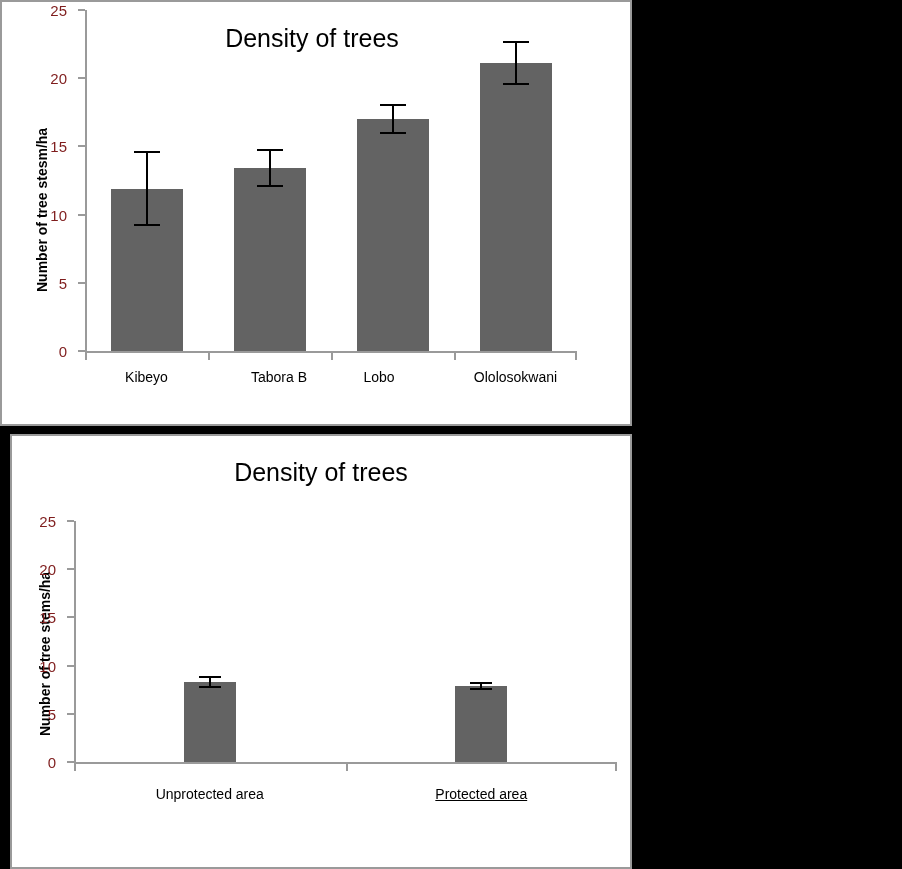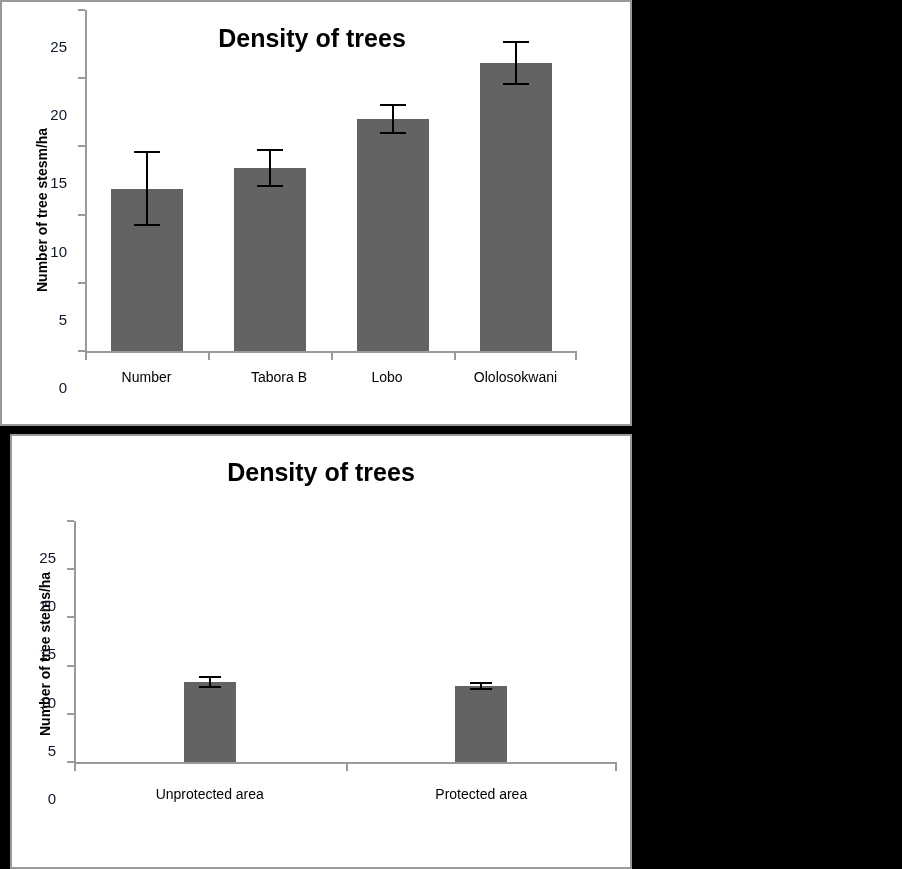--- a/index.html
+++ b/index.html
@@ -36,21 +36,21 @@
   }
   #panel-bottom {
     left: 10px;
     top: 434px;
     width: 622px;
     height: 435px;
   }
   .chart-title {
     position: absolute;
     text-align: center;
-    font-weight: bold;
+    font-weight: normal;
     color: #000000;
   }
   .ylabel {
     position: absolute;
     font-weight: bold;
     color: #000000;
     transform-origin: 0 0;
     transform: rotate(-90deg);
     white-space: nowrap;
   }
@@ -86,23 +86,22 @@
     left: -7px;
     width: 7px;
     height: 2px;
     background: #9a9a9a;
   }
   .tick-label {
     position: absolute;
     right: 100%;
     margin-right: 11px;
     transform: translateY(-50%);
-    color: #0f172a;
+    color: #7f1d1d;
     white-space: nowrap;
-    margin-top: 36px;
   }
   .x-tick-mark {
     position: absolute;
     bottom: -7px;
     width: 2px;
     height: 7px;
     background: #9a9a9a;
   }
   .bar {
     position: absolute;
@@ -175,35 +174,35 @@
         <div class="x-tick-mark" style="left: 123px;"></div>
         <div class="x-tick-mark" style="left: 246px;"></div>
         <div class="x-tick-mark" style="left: 369px;"></div>
         <div class="x-tick-mark" style="left: 490px;"></div>
         <div class="bar" style="left: 25.5px; width: 72px; height: 162.316px;"></div>
         <div class="errbar" style="left: 48.5px; width: 26px; top: 141.174px; height: 75.02px;">
           <div class="stem"></div>
           <div class="cap-top"></div>
           <div class="cap-bottom"></div>
         </div>
-        <div class="cat-label" style="left: 61.5px; top: 359px; font-size: 14px;">Number</div>
+        <div class="cat-label" style="left: 61.5px; top: 359px; font-size: 14px;">Kibeyo</div>
         <div class="bar" style="left: 148.5px; width: 72px; height: 182.776px;"></div>
         <div class="errbar" style="left: 171.5px; width: 26px; top: 139.128px; height: 38.192px;">
           <div class="stem"></div>
           <div class="cap-top"></div>
           <div class="cap-bottom"></div>
         </div>
         <div class="cat-label" style="left: 194px; top: 359px; font-size: 14px;">Tabora B</div>
         <div class="bar" style="left: 271.5px; width: 72px; height: 231.88px;"></div>
         <div class="errbar" style="left: 294.5px; width: 26px; top: 94.116px; height: 30.008px;">
           <div class="stem"></div>
           <div class="cap-top"></div>
           <div class="cap-bottom"></div>
         </div>
-        <div class="cat-label" style="left: 302px; top: 359px; font-size: 14px;">Lobo</div>
+        <div class="cat-label" style="left: 294px; top: 359px; font-size: 14px;">Lobo</div>
         <div class="bar" style="left: 394.5px; width: 72px; height: 287.804px;"></div>
         <div class="errbar" style="left: 417.5px; width: 26px; top: 31.372px; height: 43.648px;">
           <div class="stem"></div>
           <div class="cap-top"></div>
           <div class="cap-bottom"></div>
         </div>
         <div class="cat-label" style="left: 430.5px; top: 359px; font-size: 14px;">Ololosokwani</div>
       </div>
 
   </div>
@@ -244,18 +243,18 @@
           <div class="cap-top"></div>
           <div class="cap-bottom"></div>
         </div>
         <div class="cat-label" style="left: 135.75px; top: 265px; font-size: 14px;">Unprotected area</div>
         <div class="bar" style="left: 381.25px; width: 52px; height: 76.156px;"></div>
         <div class="errbar" style="left: 396.25px; width: 22px; top: 160.506px; height: 8.676px;">
           <div class="stem"></div>
           <div class="cap-top"></div>
           <div class="cap-bottom"></div>
         </div>
-        <div class="cat-label" style="left: 407.25px; top: 265px; font-size: 14px;">Protected area</div>
+        <div class="cat-label" style="left: 407.25px; top: 265px; font-size: 14px; text-decoration: underline;">Protected area</div>
       </div>
 
   </div>
 
 </div>
 
 </body></html>

